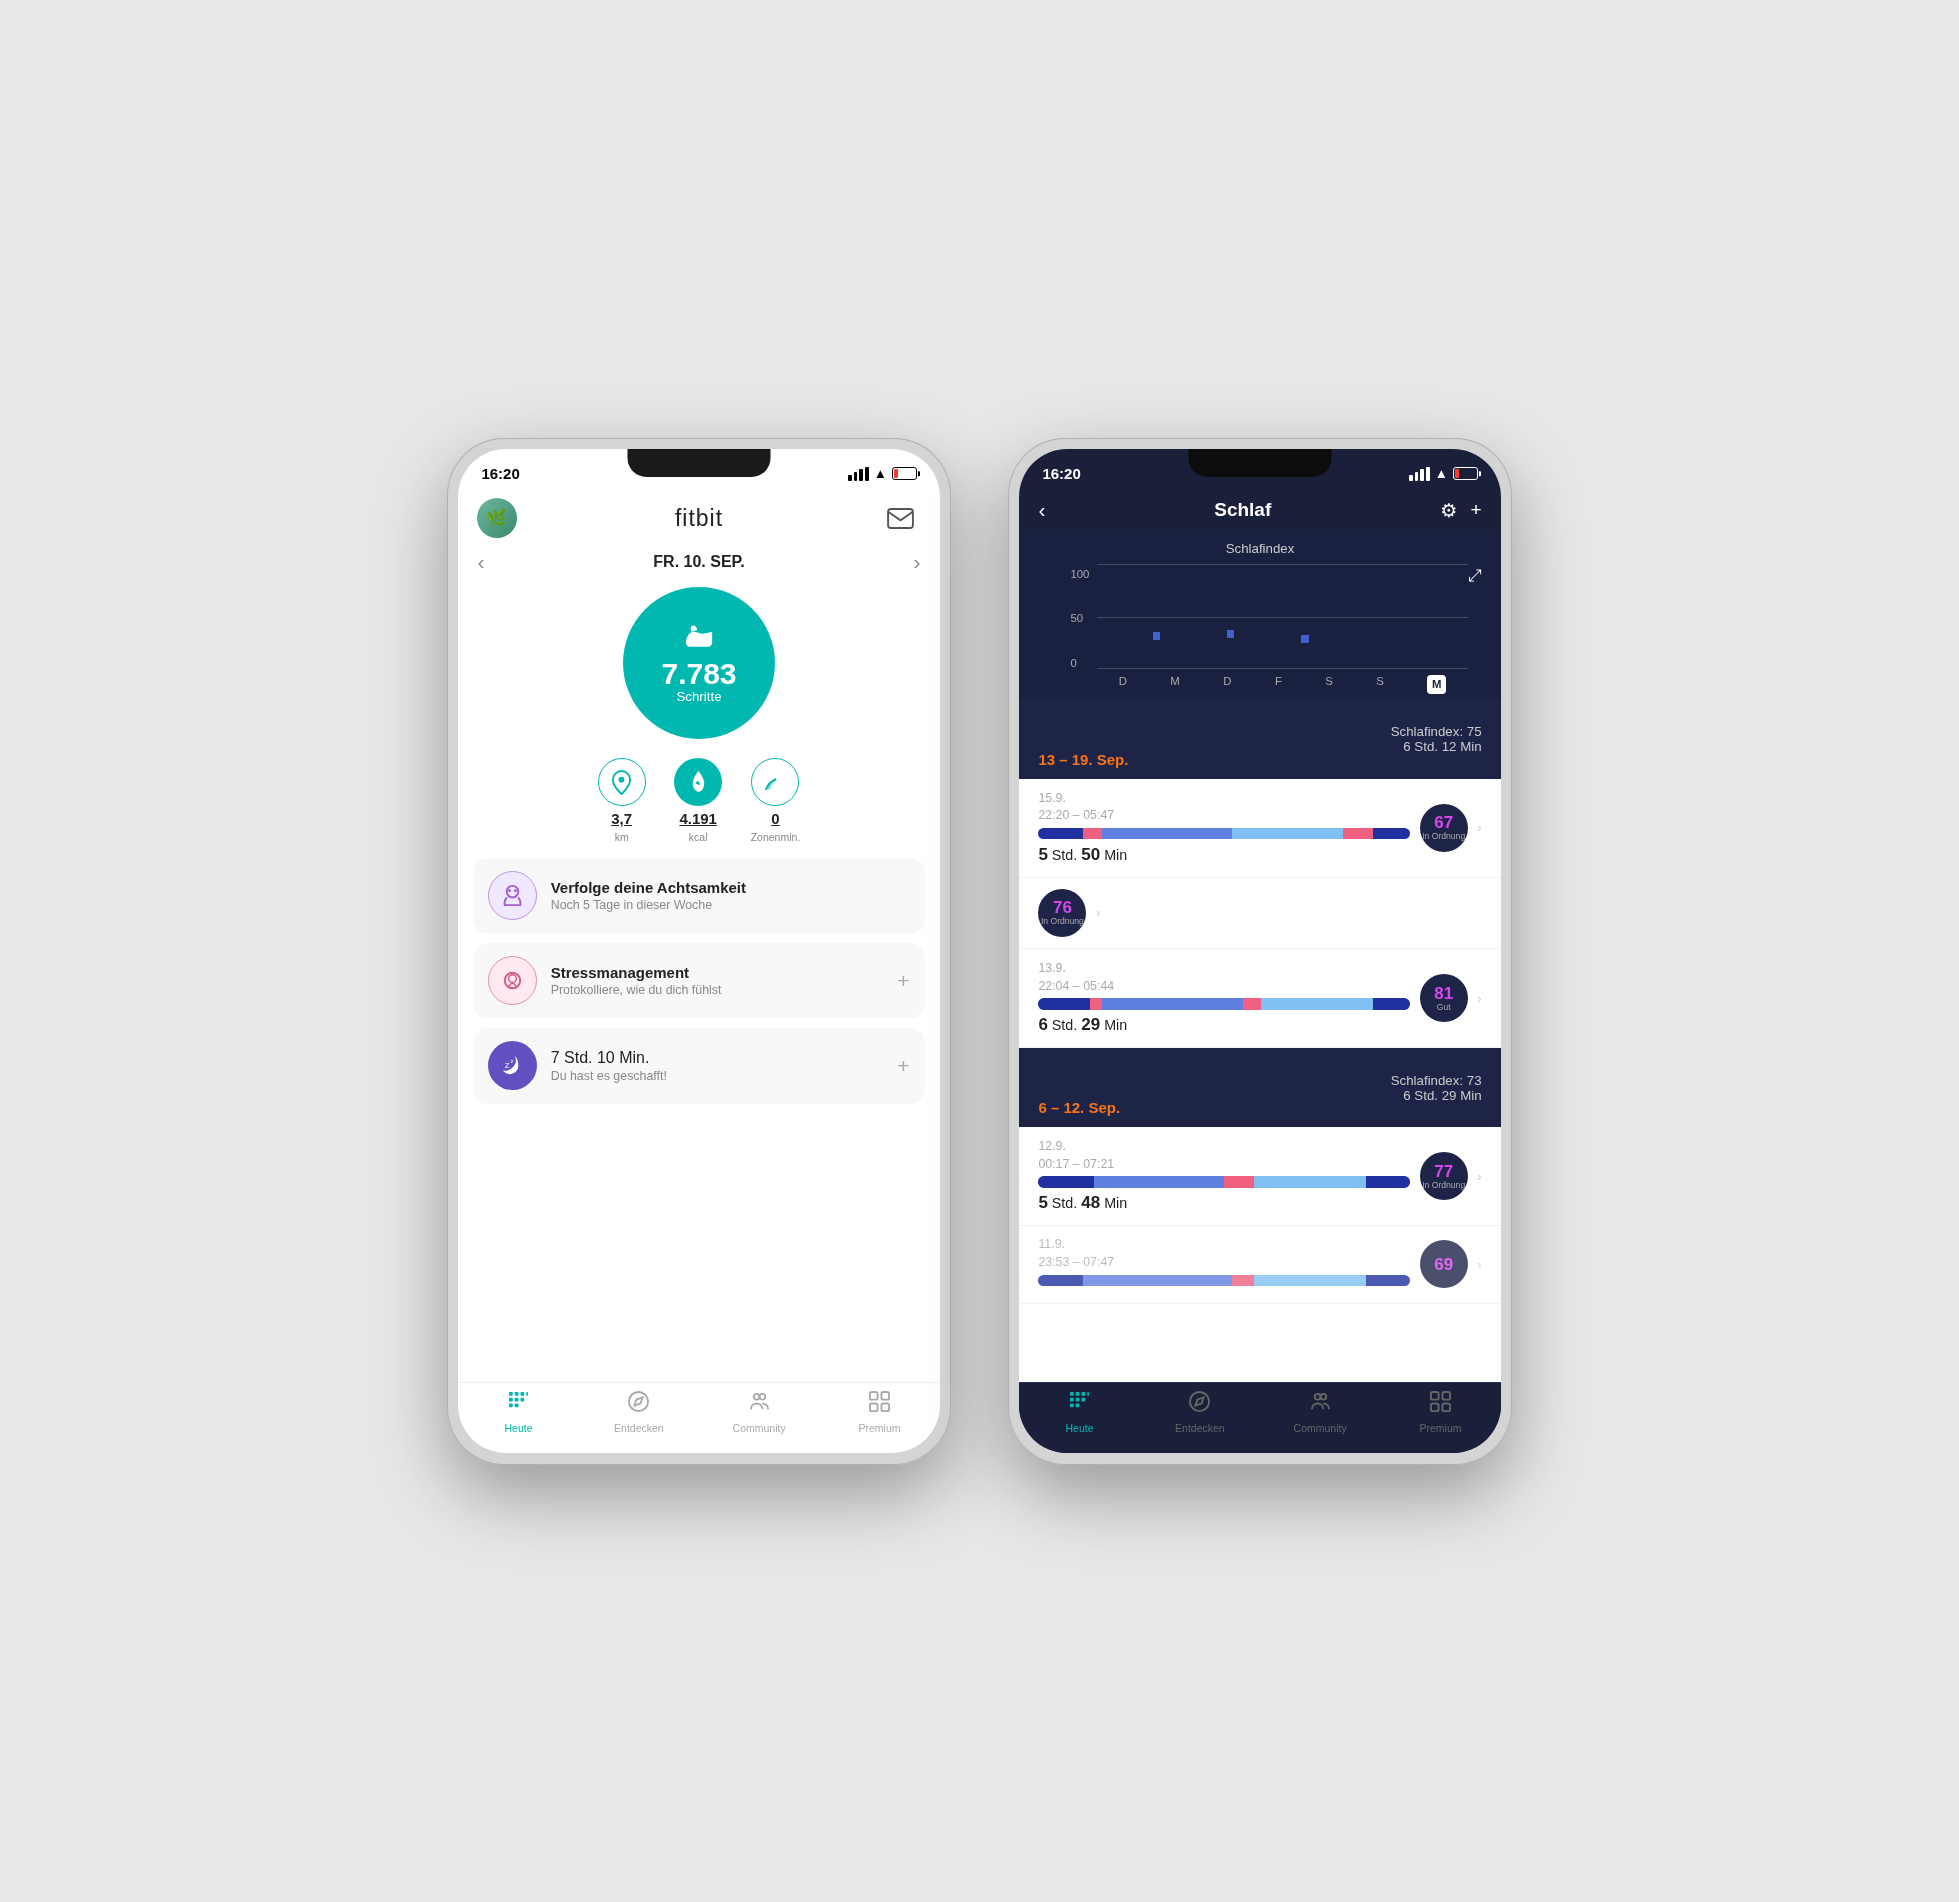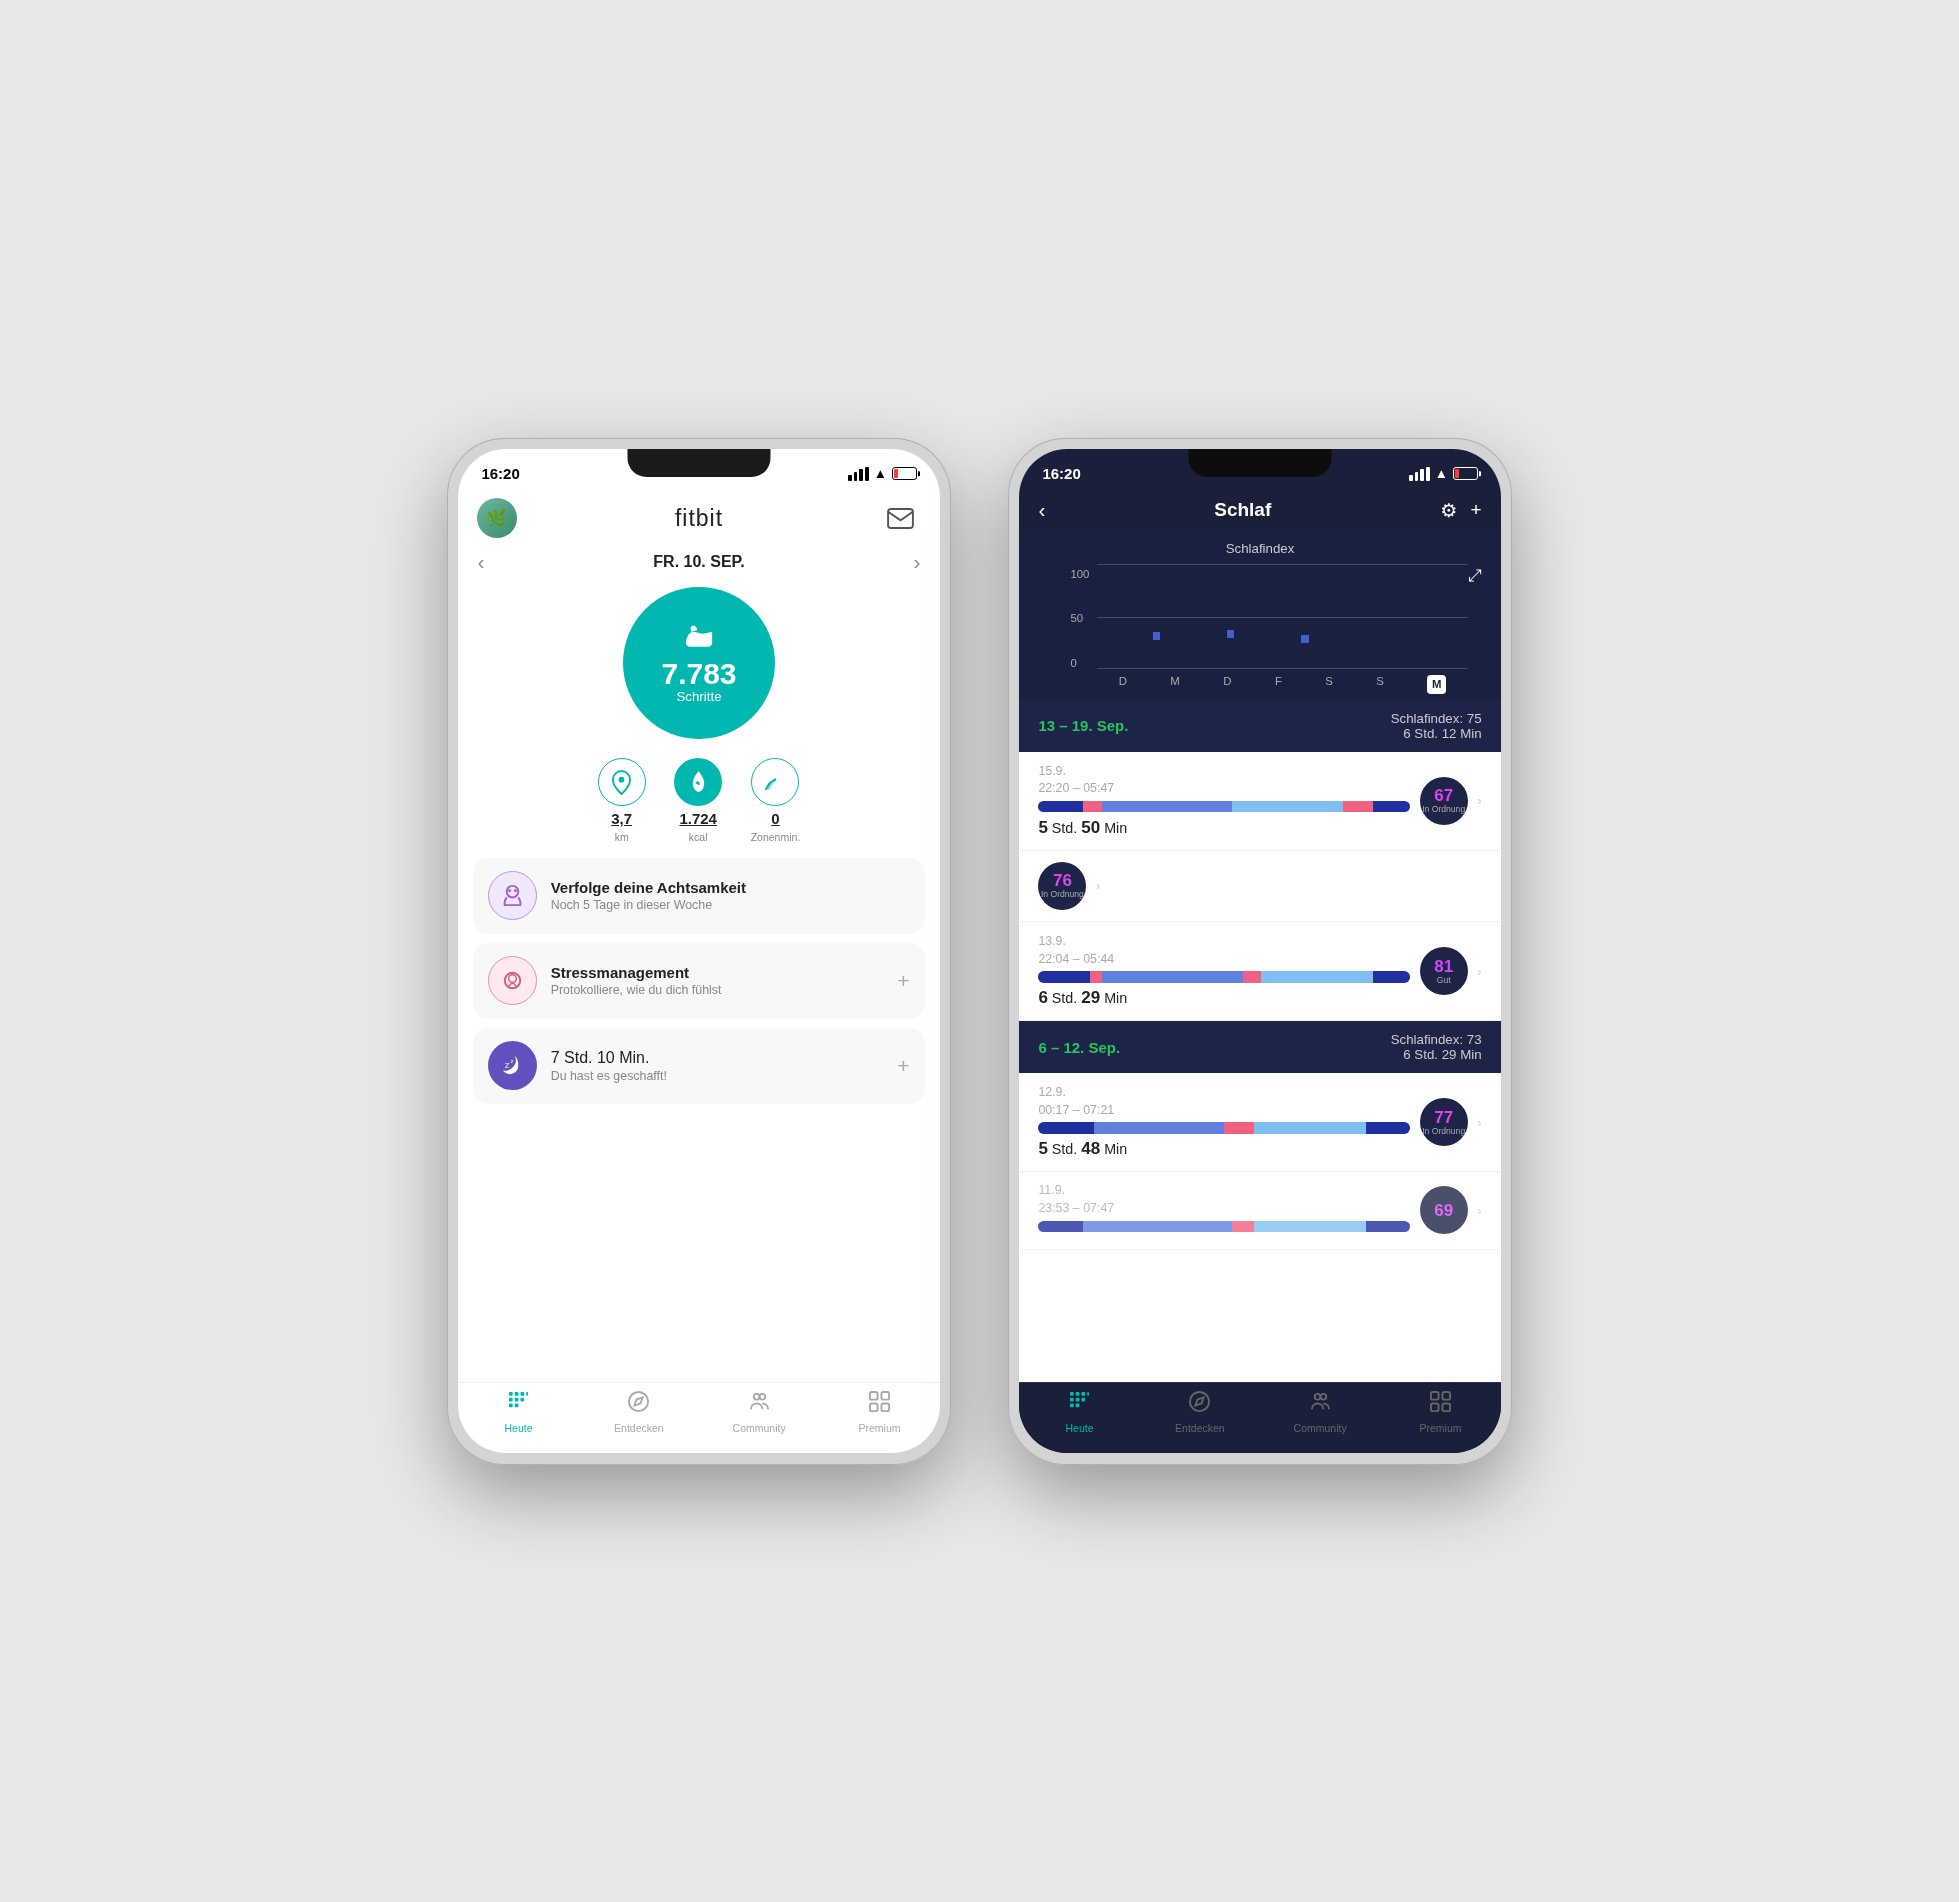--- a/index.html
+++ b/index.html
@@ -352,21 +352,22 @@
     .week-header {
       background: #1e2448;
       padding: 11.4px 19px;
       display: flex;
       justify-content: space-between;
       align-items: center;
     }
     .week-range {
       font-size: 15px;
       font-weight: 600;
-      color: #22c55e;
+      color: #f97316;
+      margin-top: 40px;
     }
     .week-index {
       font-size: 13.3px;
       color: #ccc;
       text-align: right;
     }
 
     .sleep-entry {
       padding: 11.4px 19px;
       border-bottom: 1px solid #f0f0f0;
@@ -487,21 +488,21 @@
         <span class="stat-value">3,7</span>
         <span class="stat-unit">km</span>
       </div>
       <div class="stat-item">
         <div class="stat-icon-circle teal-filled">
           <svg width="19" height="25" viewBox="0 0 20 26" fill="white">
             <path d="M10 1 C10 1 4 8 4 14 C4 18 6 22 10 23 C14 22 16 18 16 14 C16 8 10 1 10 1 Z"></path>
             <path d="M7 14 C7 14 8 11 10 12 C12 13 11 16 11 16" fill="#00b8b0"></path>
           </svg>
         </div>
-        <span class="stat-value">1.724</span>
+        <span class="stat-value">4.191</span>
         <span class="stat-unit">kcal</span>
       </div>
       <div class="stat-item">
         <div class="stat-icon-circle teal-outline">
           <svg width="25" height="21" viewBox="0 0 26 22" fill="none">
             <path d="M3 18 C5 14 7 10 13 8" stroke="#00b8b0" stroke-width="2" stroke-linecap="round"></path>
             <path d="M5 18 C7 13 10 9 13 7" stroke="#00b8b0" stroke-width="1.5" stroke-linecap="round" opacity="0.6"></path>
             <path d="M7 18 C9 14 11 10 13 8" stroke="#00b8b0" stroke-width="1.5" stroke-linecap="round" opacity="0.3"></path>
           </svg>
         </div>

